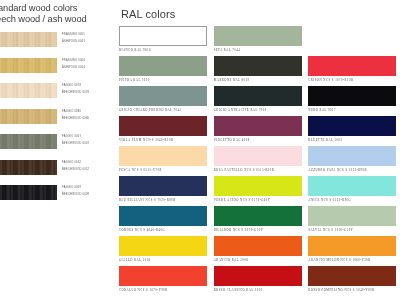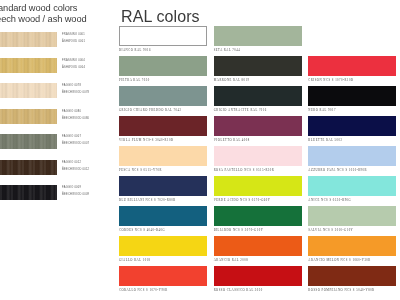--- a/index.html
+++ b/index.html
@@ -89,21 +89,21 @@
   #ral-panel {
     position: absolute;
     left: 113px; top: 0;
     width: 287px; height: 300px;
     background: #ffffff;
     overflow: hidden;
   }
   #ral-title {
     position: absolute;
     left: 8px; top: 8px;
-    font-size: 16px;
+    font-size: 11px;
     color: #3a3a3a;
     letter-spacing: 0.1px;
   }
   #ral-grid {
     position: absolute;
     left: 6px; top: 26px;
     width: 281px;
   }
   .ral-row {
     display: flex;

